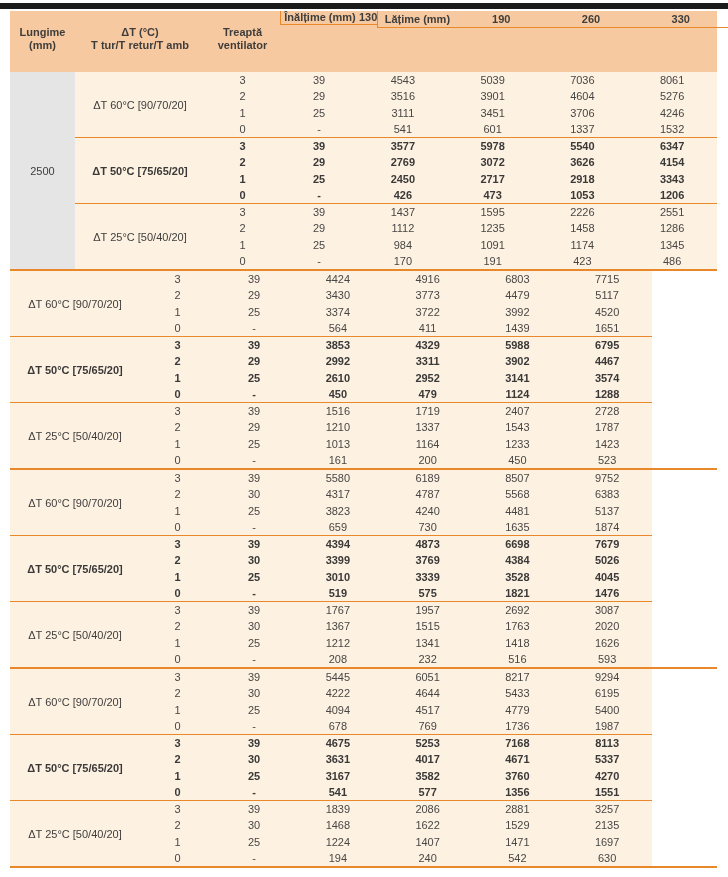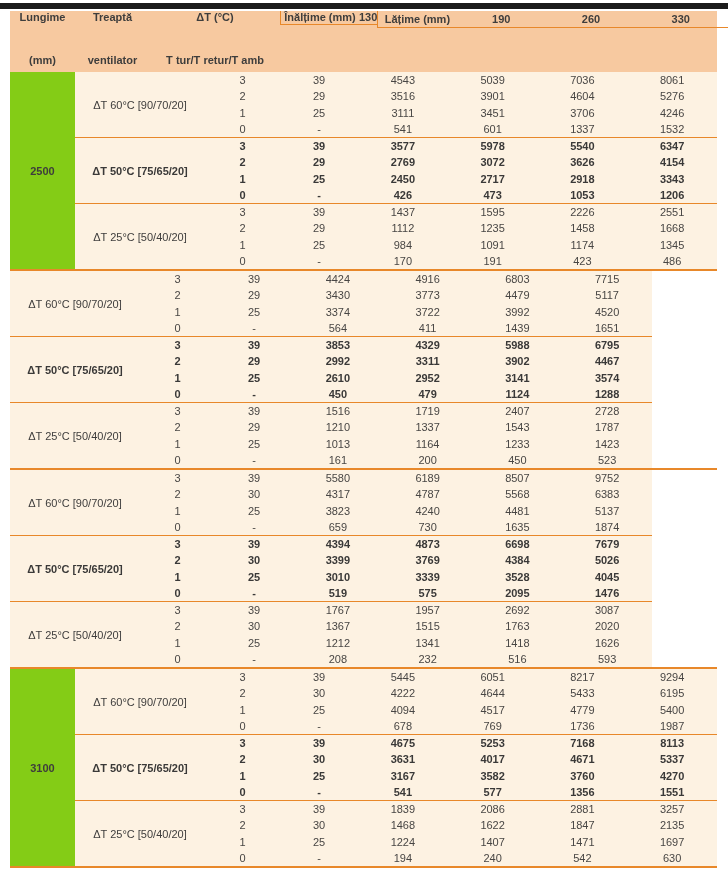--- a/index.html
+++ b/index.html
@@ -9,21 +9,21 @@
     font-family:"Liberation Sans", sans-serif;
     color:#3e3d3c;
     position:relative;
   }
   .top-rule { position:absolute; left:0; top:3px; width:728px; height:6px; background:#1b1b1b; }
   .spec-table { position:absolute; left:10px; top:11px; width:707px; font-size:11px; }
 
   
   .thead { display:flex; background:#f7c9a0; height:61px; }
   .h-cell {
-    display:flex; flex-direction:column; justify-content:space-between; align-items:center;
+    display:flex; flex-direction:column; justify-content:center; align-items:center;
     padding-bottom:5px; font-weight:bold; line-height:13px; text-align:center;
   }
   .h-lungime { width:65px; }
   .h-delta   { width:130px; }
   .h-treapta { width:75px; }
   .h-right { width:437px; display:flex; flex-direction:row; }
   .h-row1 {
     height:13.5px; border-bottom:1.5px solid #e8882a; border-left:1.5px solid #e8882a;
     display:flex; align-items:center; font-weight:bold;
   }
@@ -35,22 +35,22 @@
   }
   .h-row2 .h-label { width:78px; text-align:center; }
   .h-row2 .h-w     { width:89.75px; text-align:center; }
   .h-row3 { flex:1; display:flex; }
   .h-nivel { width:78px; text-align:center; font-weight:bold; line-height:13px; }
 
   
   .tbody { background:#ffffff; }
   .group { display:flex; border-bottom:2px solid #e8882a; }
   .g-left {
-    width:65px; background:#84cc16; display:flex; align-items:center; justify-content:center;
-    font-weight:bold;
+    width:65px; background:#e5e5e5; display:flex; align-items:center; justify-content:center;
+    font-weight:normal;
   }
   .g-right { width:642px; background:#fdf2e2; }
   .section {
     display:grid;
     grid-template-columns:130px 75px 78px repeat(4, 89.75px);
     grid-auto-rows:16.25px;
   }
   .section + .section { border-top:1.5px solid #e8882a; }
   .s-label {
     grid-row:1 / span 4; grid-column:1;
@@ -64,27 +64,27 @@
 
 <div class="top-rule"></div>
 
 <div class="spec-table">
 
   <div class="thead">
     <div class="h-cell h-lungime">
       <span>Lungime</span>
       <span>(mm)</span>
     </div>
+    <div class="h-cell h-delta">
+      <span>ΔT (°C)</span>
+      <span>T tur/T retur/T amb</span>
+    </div>
     <div class="h-cell h-treapta">
       <span>Treaptă</span>
       <span>ventilator</span>
-    </div>
-    <div class="h-cell h-delta">
-      <span>ΔT (°C)</span>
-      <span>T tur/T retur/T amb</span>
     </div>
     <div class="h-right">
       <div class="h-row1">
         <span class="h-label">Înălțime (mm)</span>
         <span class="h-val">130</span>
       </div>
       <div class="h-row2">
         <span class="h-label">Lățime (mm)</span>
         <span class="h-w">190</span>
         <span class="h-w">260</span>
@@ -164,21 +164,21 @@
             <div class="cell">39</div>
             <div class="cell">1437</div>
             <div class="cell">1595</div>
             <div class="cell">2226</div>
             <div class="cell">2551</div>
             <div class="cell">2</div>
             <div class="cell">29</div>
             <div class="cell">1112</div>
             <div class="cell">1235</div>
             <div class="cell">1458</div>
-            <div class="cell">1668</div>
+            <div class="cell">1286</div>
             <div class="cell">1</div>
             <div class="cell">25</div>
             <div class="cell">984</div>
             <div class="cell">1091</div>
             <div class="cell">1174</div>
             <div class="cell">1345</div>
             <div class="cell">0</div>
             <div class="cell">-</div>
             <div class="cell">170</div>
             <div class="cell">191</div>
@@ -318,21 +318,21 @@
             <div class="cell">1</div>
             <div class="cell">25</div>
             <div class="cell">3010</div>
             <div class="cell">3339</div>
             <div class="cell">3528</div>
             <div class="cell">4045</div>
             <div class="cell">0</div>
             <div class="cell">-</div>
             <div class="cell">519</div>
             <div class="cell">575</div>
-            <div class="cell">2095</div>
+            <div class="cell">1821</div>
             <div class="cell">1476</div>
           </div>
           <div class="section">
             <div class="s-label">ΔT 25°C [50/40/20]</div>
             <div class="cell">3</div>
             <div class="cell">39</div>
             <div class="cell">1767</div>
             <div class="cell">1957</div>
             <div class="cell">2692</div>
             <div class="cell">3087</div>
@@ -351,21 +351,20 @@
             <div class="cell">0</div>
             <div class="cell">-</div>
             <div class="cell">208</div>
             <div class="cell">232</div>
             <div class="cell">516</div>
             <div class="cell">593</div>
           </div>
         </div>
       </div>
       <div class="group">
-        <div class="g-left">3100</div>
         <div class="g-right">
           <div class="section">
             <div class="s-label">ΔT 60°C [90/70/20]</div>
             <div class="cell">3</div>
             <div class="cell">39</div>
             <div class="cell">5445</div>
             <div class="cell">6051</div>
             <div class="cell">8217</div>
             <div class="cell">9294</div>
             <div class="cell">2</div>
@@ -419,21 +418,21 @@
             <div class="cell">3</div>
             <div class="cell">39</div>
             <div class="cell">1839</div>
             <div class="cell">2086</div>
             <div class="cell">2881</div>
             <div class="cell">3257</div>
             <div class="cell">2</div>
             <div class="cell">30</div>
             <div class="cell">1468</div>
             <div class="cell">1622</div>
-            <div class="cell">1847</div>
+            <div class="cell">1529</div>
             <div class="cell">2135</div>
             <div class="cell">1</div>
             <div class="cell">25</div>
             <div class="cell">1224</div>
             <div class="cell">1407</div>
             <div class="cell">1471</div>
             <div class="cell">1697</div>
             <div class="cell">0</div>
             <div class="cell">-</div>
             <div class="cell">194</div>

